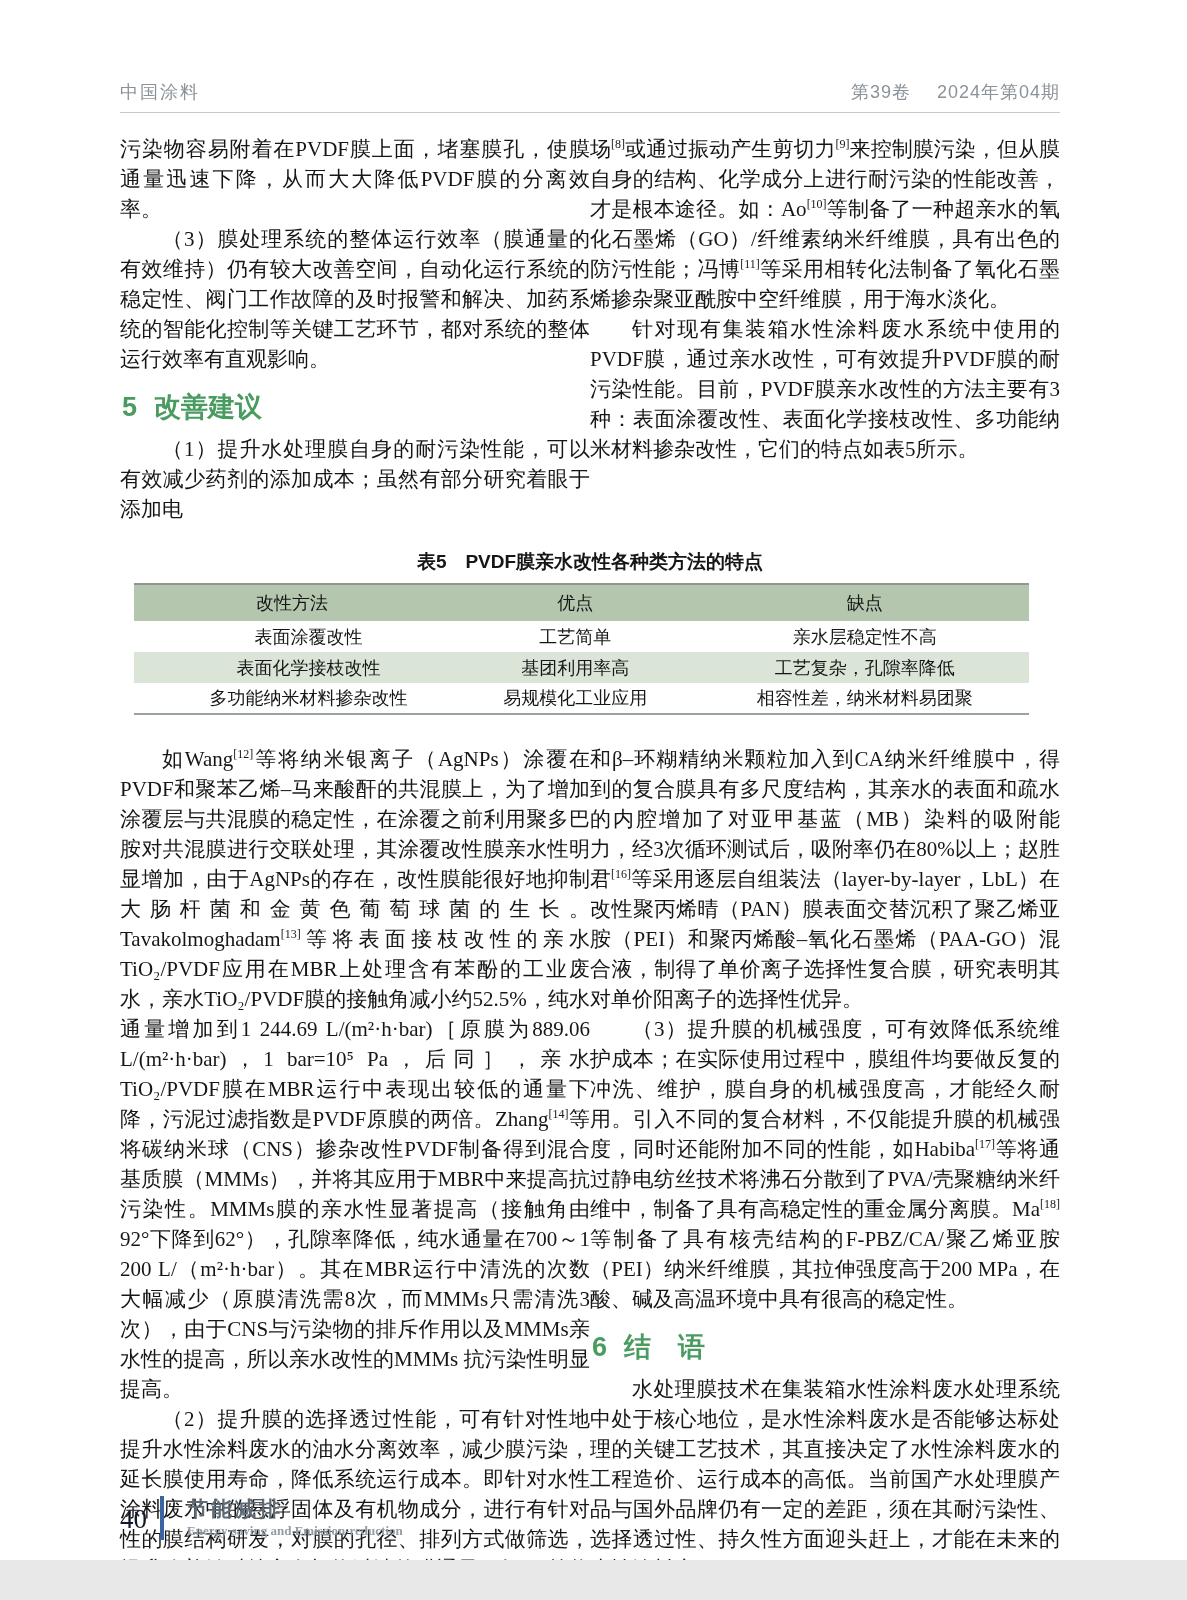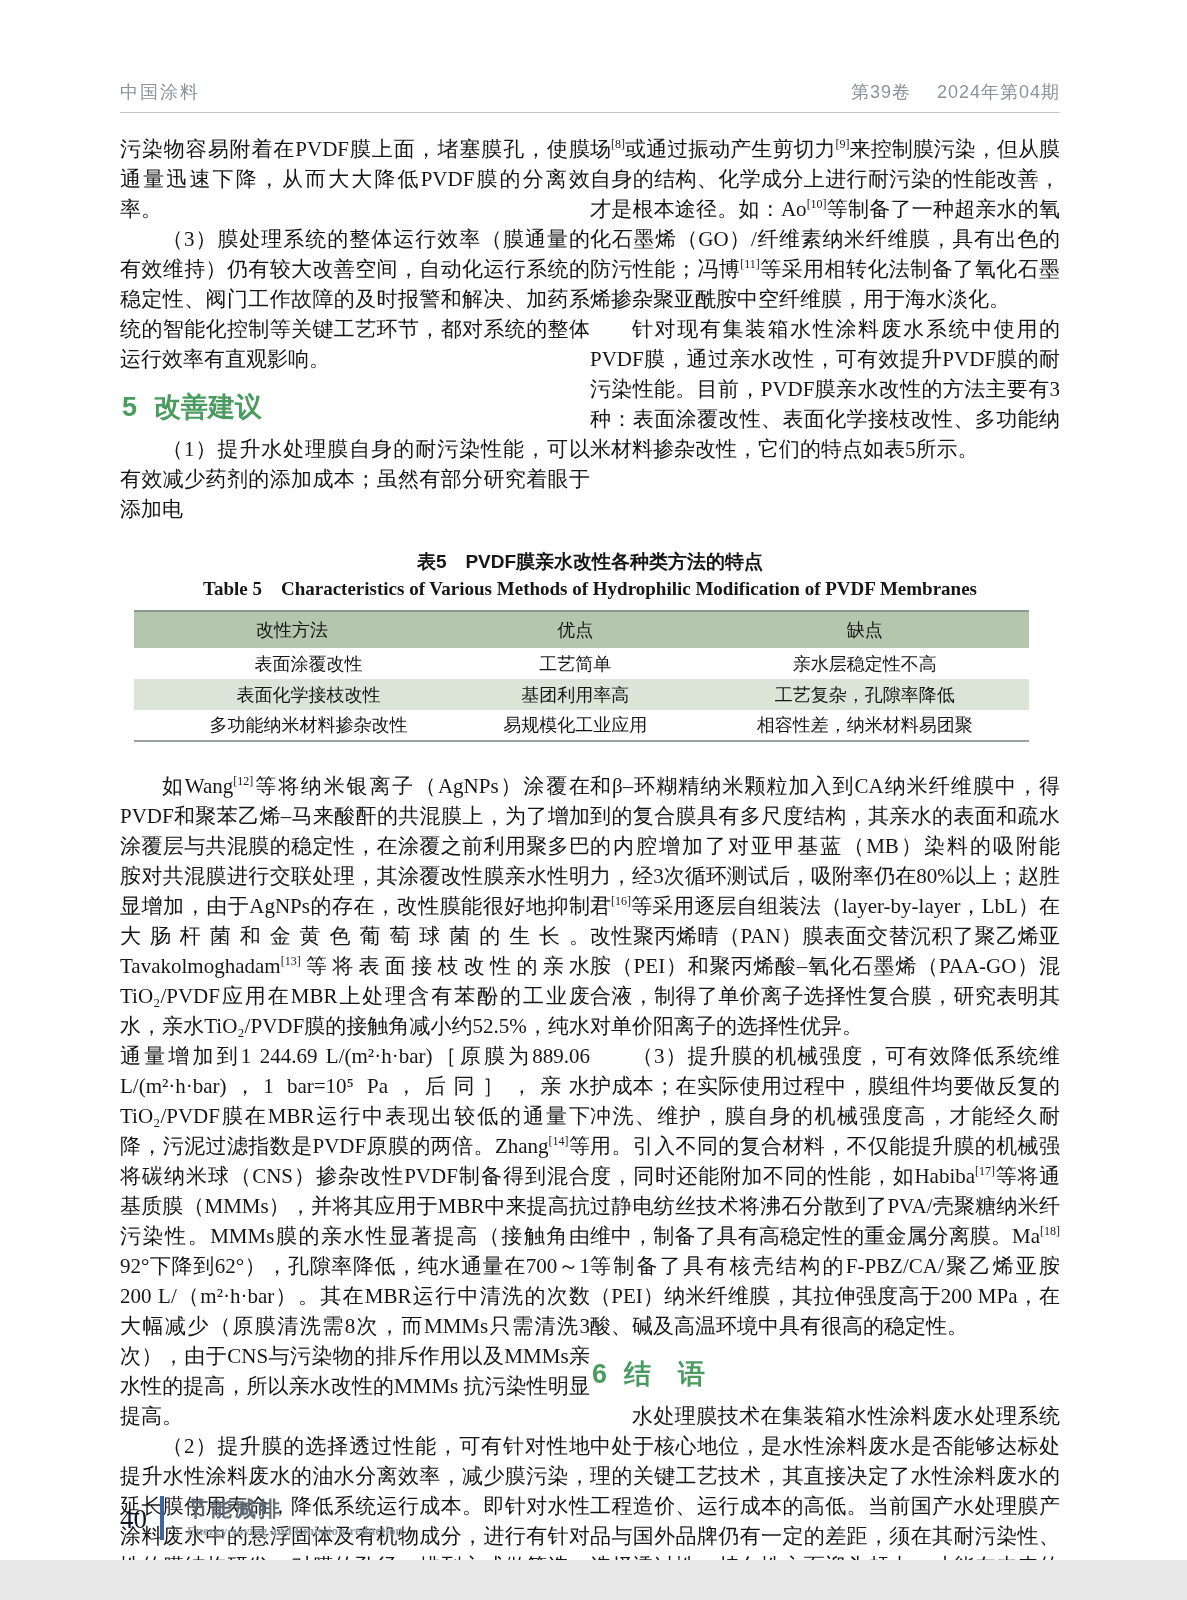--- a/index.html
+++ b/index.html
@@ -101,21 +101,20 @@
       <p class="indent">（1）提升水处理膜自身的耐污染性能，可以有效减少药剂的添加成本；虽然有部分研究着眼于添加电</p>
     </div>
     <div class="col">
       <p>场<sup>[8]</sup>或通过振动产生剪切力<sup>[9]</sup>来控制膜污染，但从膜自身的结构、化学成分上进行耐污染的性能改善，才是根本途径。如：Ao<sup>[10]</sup>等制备了一种超亲水的氧化石墨烯（GO）/纤维素纳米纤维膜，具有出色的防污性能；冯博<sup>[11]</sup>等采用相转化法制备了氧化石墨烯掺杂聚亚酰胺中空纤维膜，用于海水淡化。</p>
       <p class="indent">针对现有集装箱水性涂料废水系统中使用的PVDF膜，通过亲水改性，可有效提升PVDF膜的耐污染性能。目前，PVDF膜亲水改性的方法主要有3种：表面涂覆改性、表面化学接枝改性、多功能纳米材料掺杂改性，它们的特点如表5所示。</p>
     </div>
   </div>
 
   <div class="table-block">
     <p class="tcap tcap-cn">表5　PVDF膜亲水改性各种类方法的特点</p>
-    <p class="tcap tcap-en">Table 5　Characteristics of Various Methods of Hydrophilic Modification of PVDF Membranes</p>
     <table class="t5">
       <colgroup>
         <col style="width:35.3%">
           <col style="width:28%">
           <col style="width:36.7%">
       </colgroup>
       <thead>
         <tr>
           <th>改性方法</th>
           <th>优点</th>

